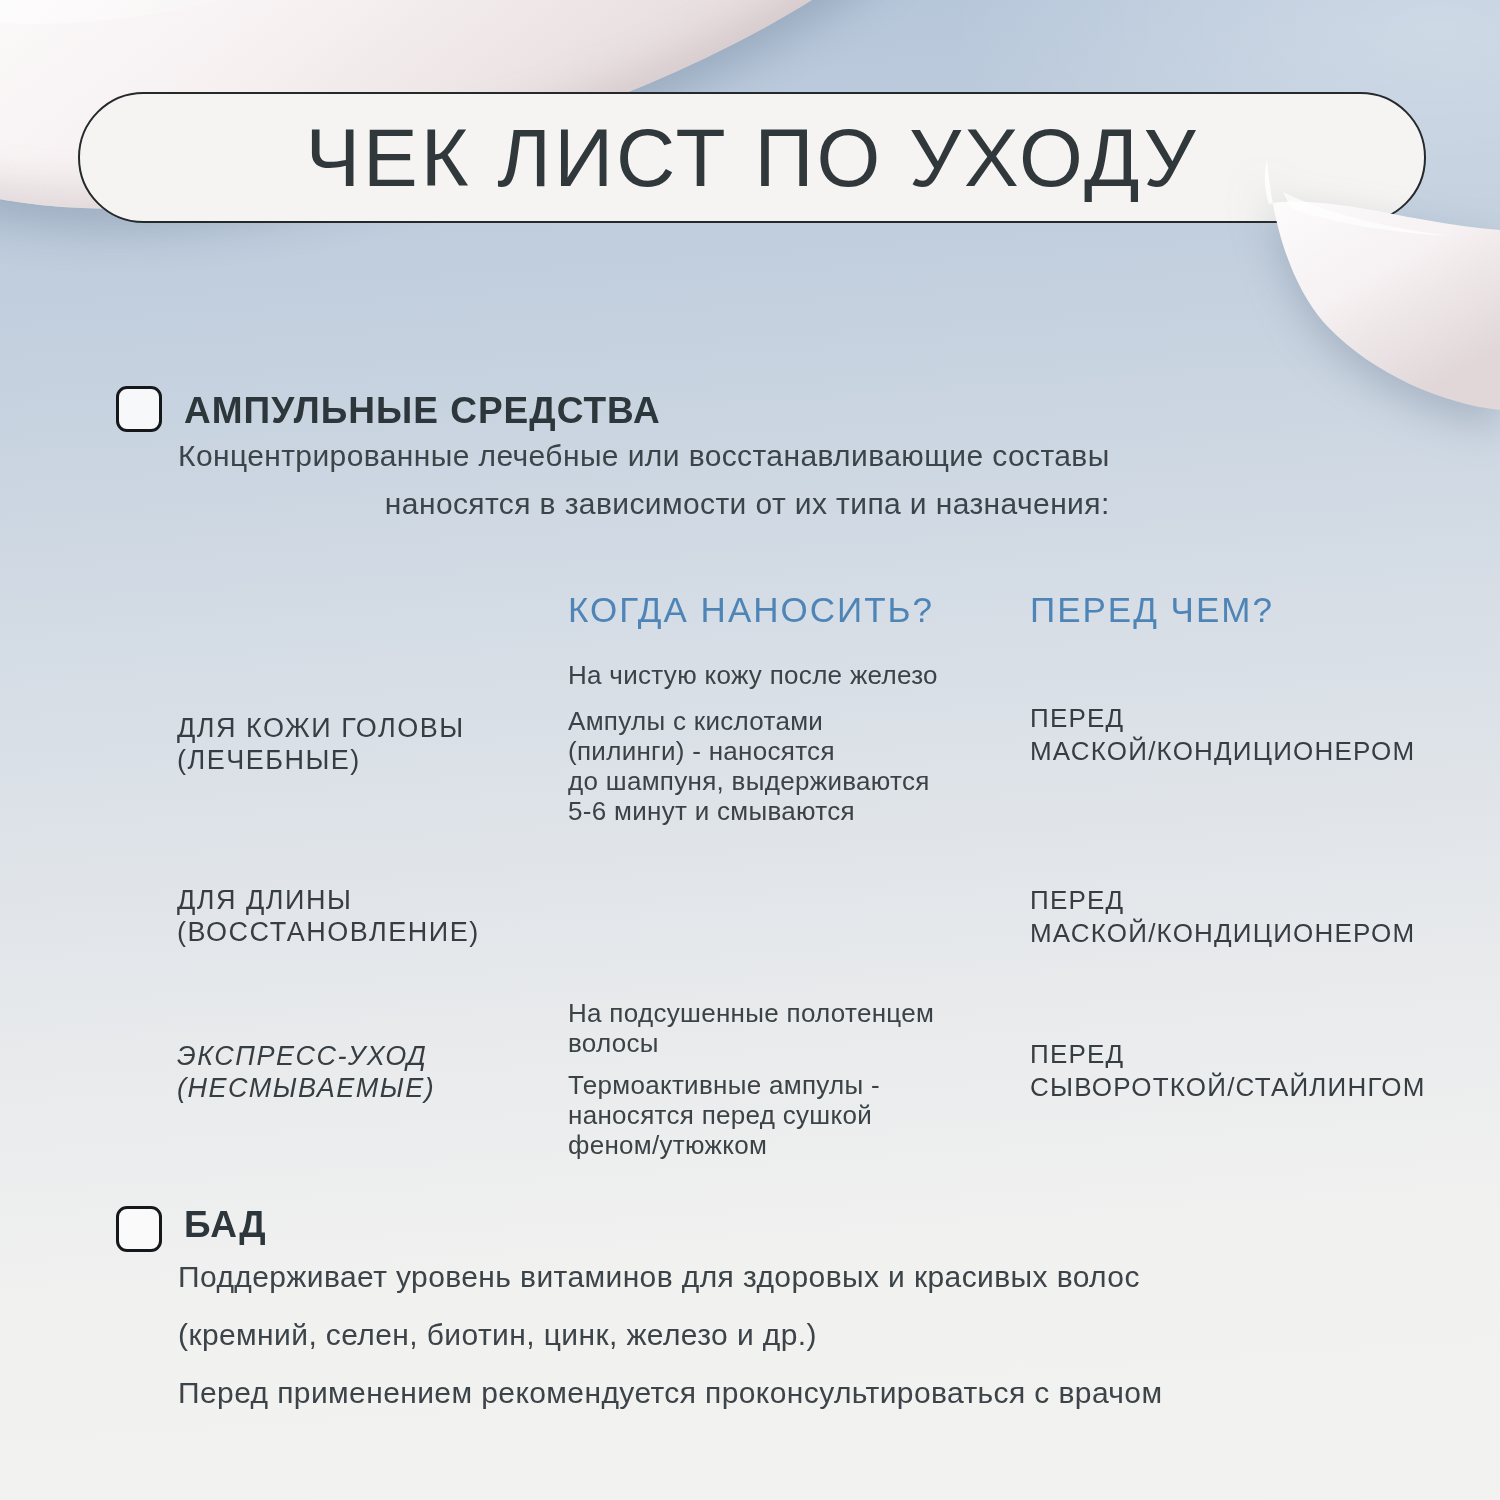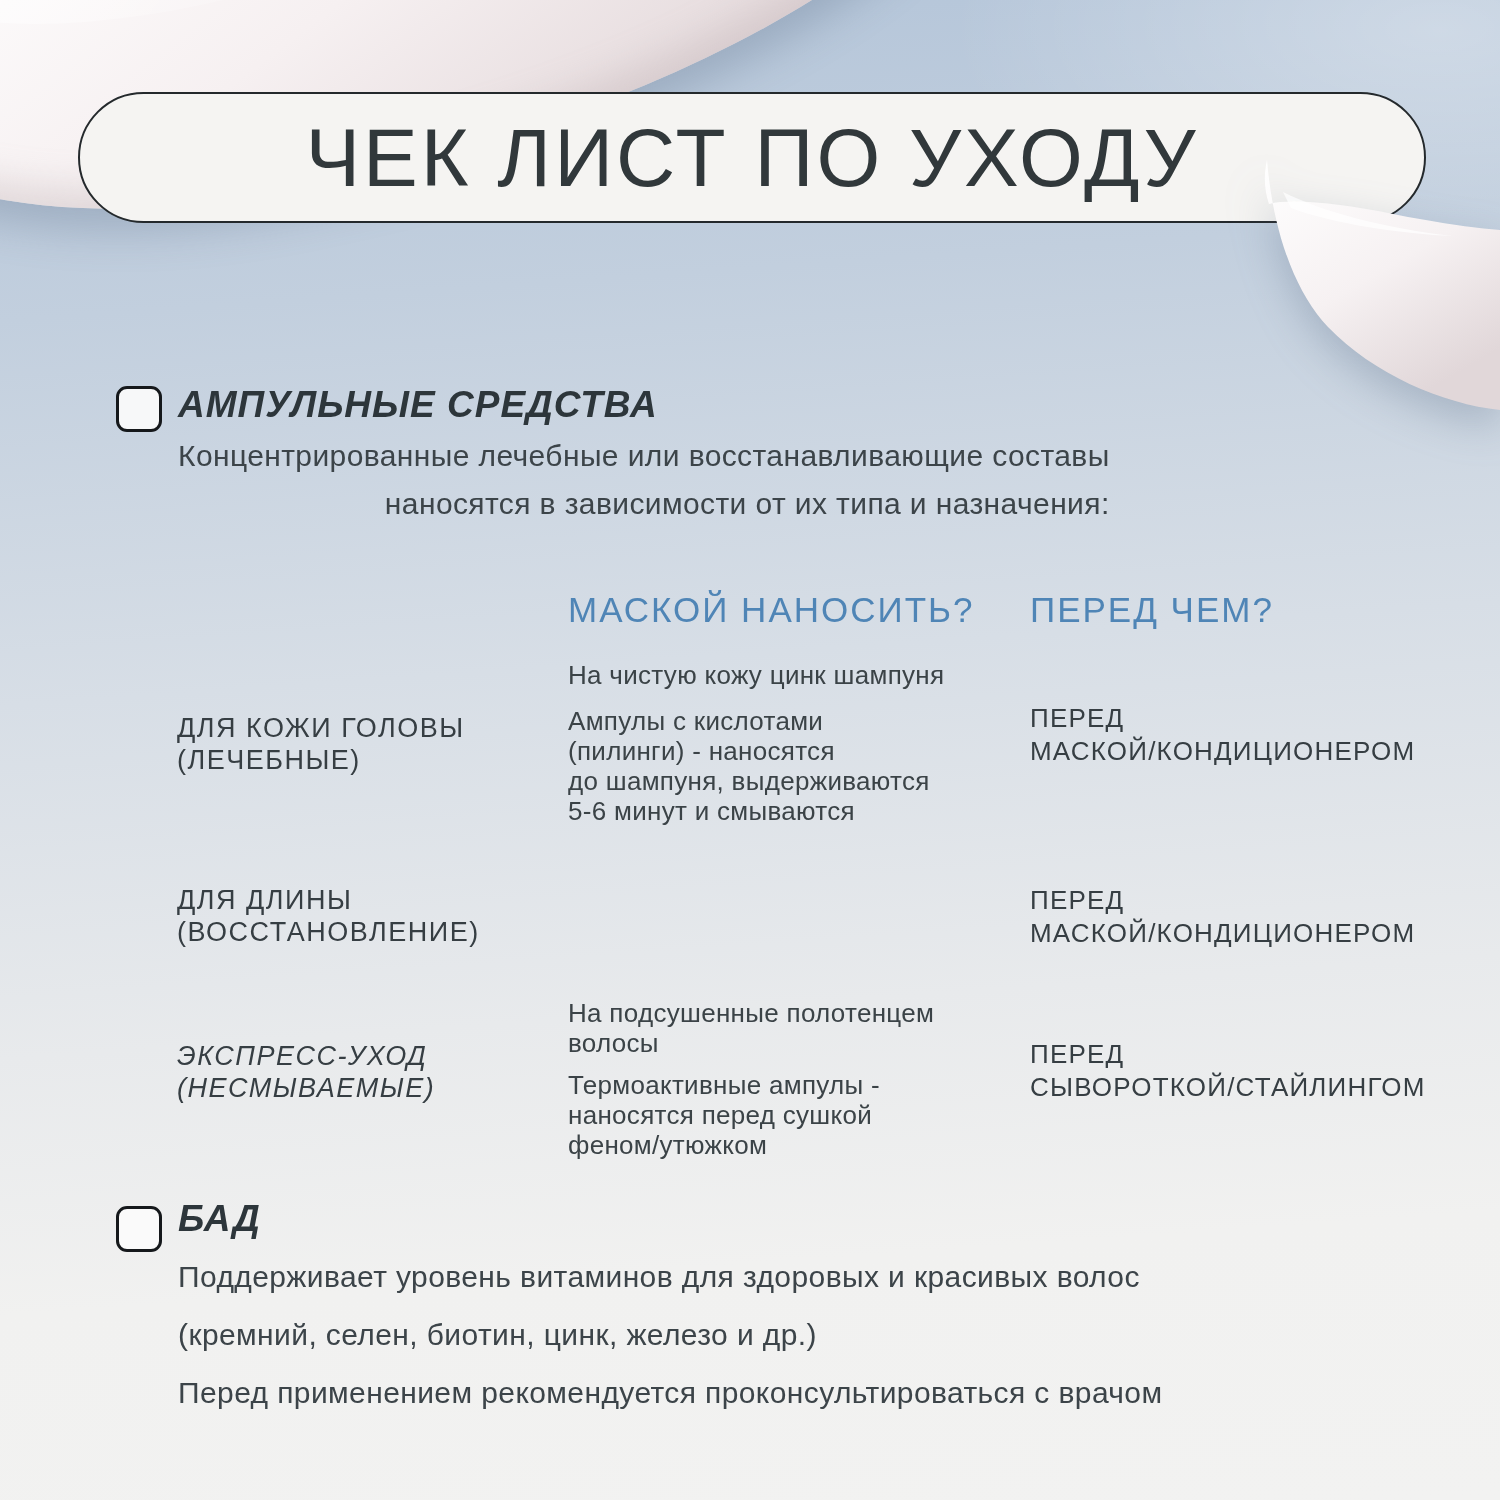--- a/index.html
+++ b/index.html
@@ -43,21 +43,21 @@
   .title-card h1{
     margin:0;font-size:82px;font-weight:400;letter-spacing:3px;color:#31383b;
   }
 
   
   .checkbox{
     position:absolute;width:46px;height:46px;box-sizing:border-box;
     border:3px solid #15181b;border-radius:11px;background:rgba(251,251,251,.92);
   }
   .section-title{
-    position:absolute;margin:0;font-size:37px;font-weight:700;font-style:italic;
+    position:absolute;margin:6px;font-size:37px;font-weight:700;
     letter-spacing:1px;color:#2d363b;
   }
   .section-desc{
     position:absolute;margin:0;font-size:30px;color:#3c4449;letter-spacing:.4px;
   }
   .desc-ampoules{line-height:48px;}
   .desc-supplements{line-height:58px;}
 
   
   .col-header{
@@ -131,24 +131,24 @@
              C 190,252 120,222 75,175
              C 42,140 20,80 14,8 Z" fill="url(#creamGrad)"></path>
     <path d="M 30,40 C 70,60 130,76 200,84 C 150,82 80,72 38,56 Z" fill="#ffffff" opacity="0.7"></path>
   </svg>
 
   <div class="checkbox" id="cb-ampoules"></div>
   <h2 class="section-title" id="ttl-ampoules">АМПУЛЬНЫЕ СРЕДСТВА</h2>
   <p class="section-desc desc-ampoules pre" id="desc-ampoules">Концентрированные лечебные или восстанавливающие составы
 наносятся в зависимости от их типа и назначения:</p>
 
-  <h3 class="col-header" id="h-when">МАСКОЙ НАНОСИТЬ?</h3>
+  <h3 class="col-header" id="h-when">КОГДА НАНОСИТЬ?</h3>
   <h3 class="col-header" id="h-before">ПЕРЕД ЧЕМ?</h3>
 
-  <p class="cell-body pre" id="r0-intro">На чистую кожу цинк шампуня</p>
+  <p class="cell-body pre" id="r0-intro">На чистую кожу после железо</p>
   <p class="cell-caps pre" id="r0-type">ДЛЯ КОЖИ ГОЛОВЫ
 (ЛЕЧЕБНЫЕ)</p>
   <p class="cell-body pre" id="r0-detail">Ампулы с кислотами
 (пилинги) - наносятся
 до шампуня, выдерживаются
 5-6 минут и смываются</p>
   <p class="cell-before pre" id="r0-before">ПЕРЕД
 МАСКОЙ/КОНДИЦИОНЕРОМ</p>
 
   <p class="cell-caps pre" id="r1-type">ДЛЯ ДЛИНЫ

